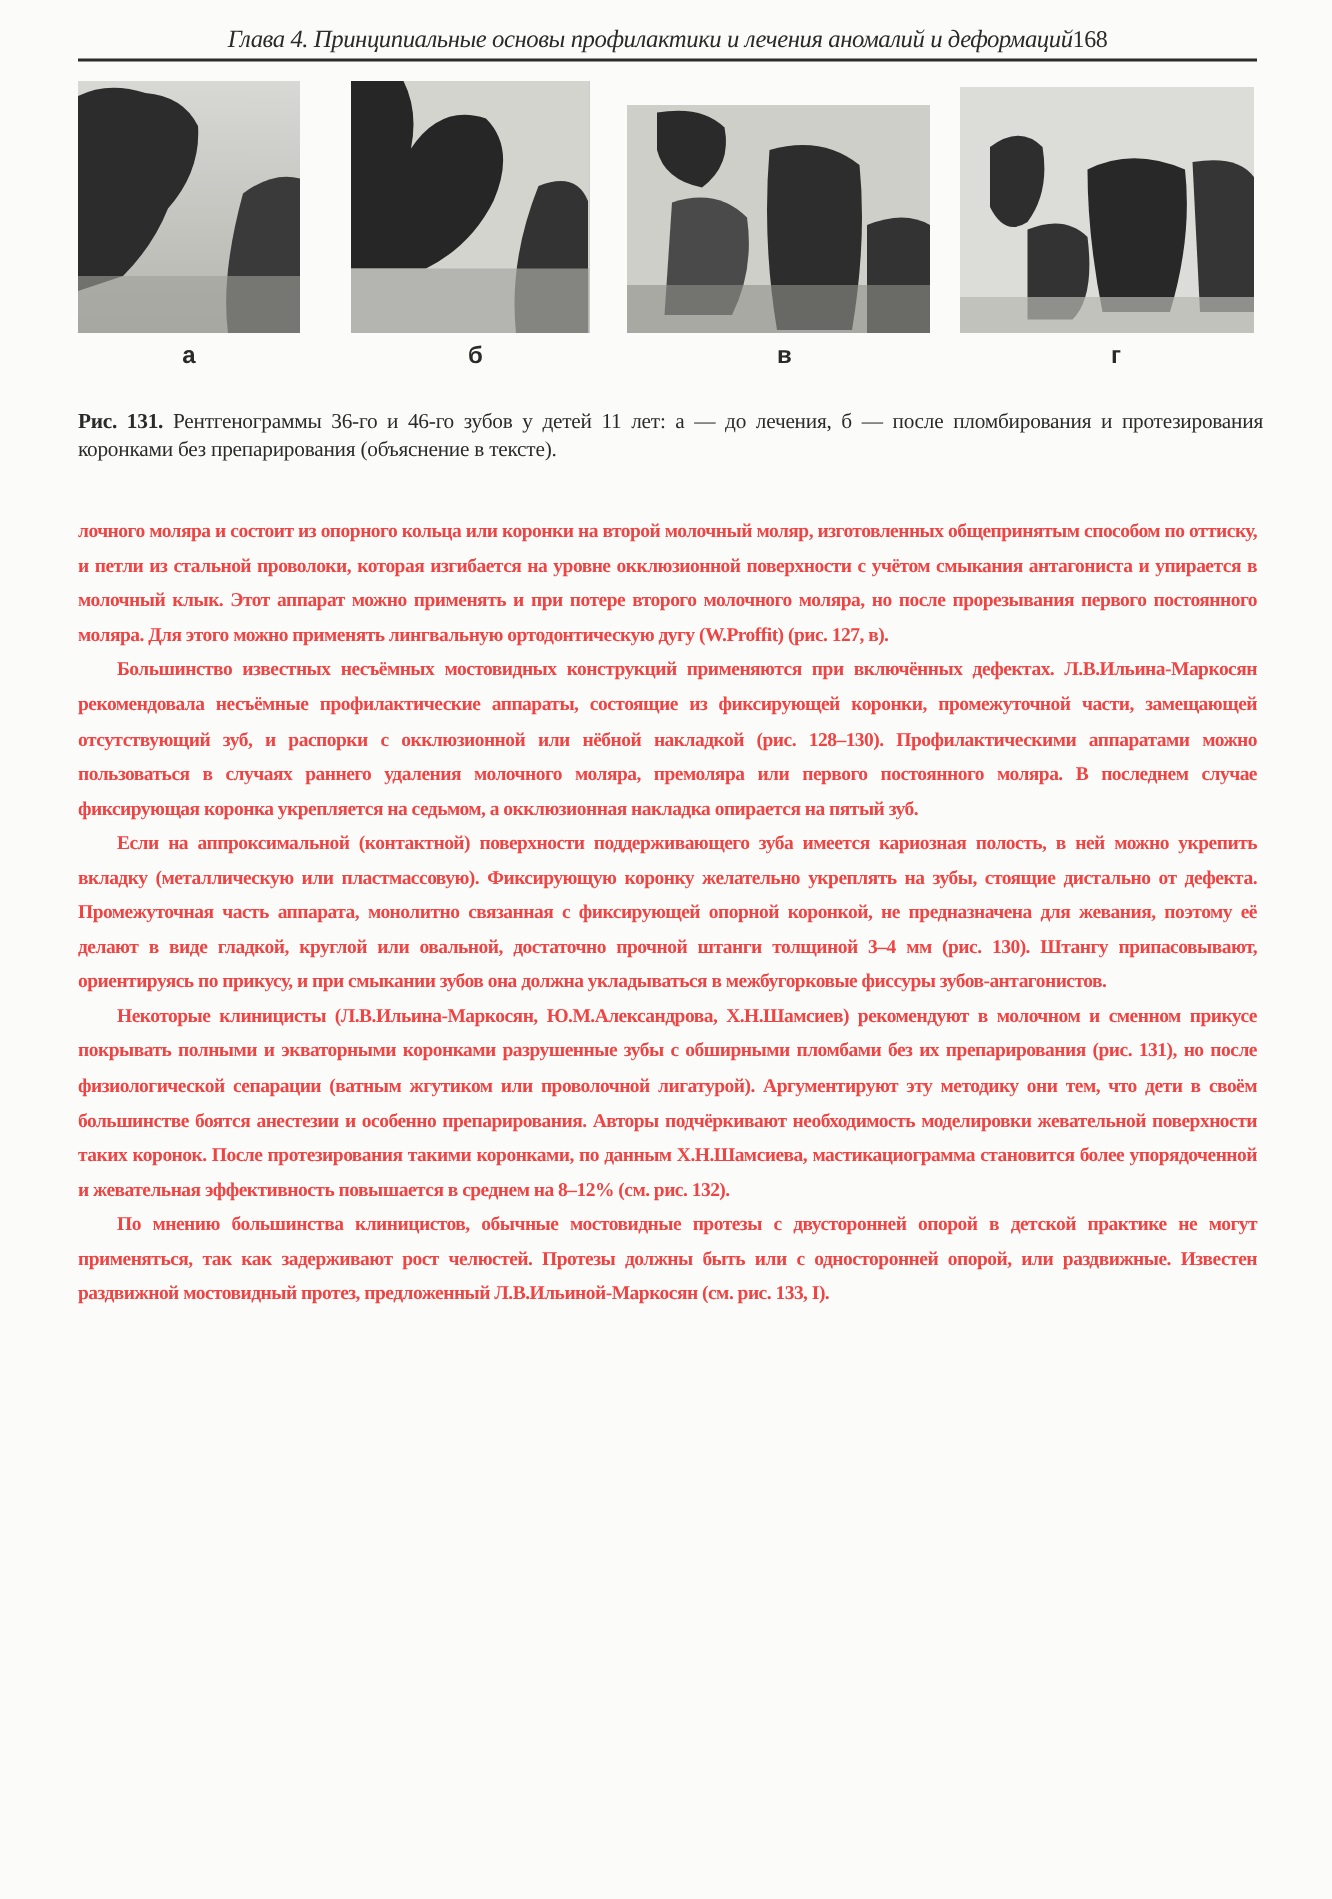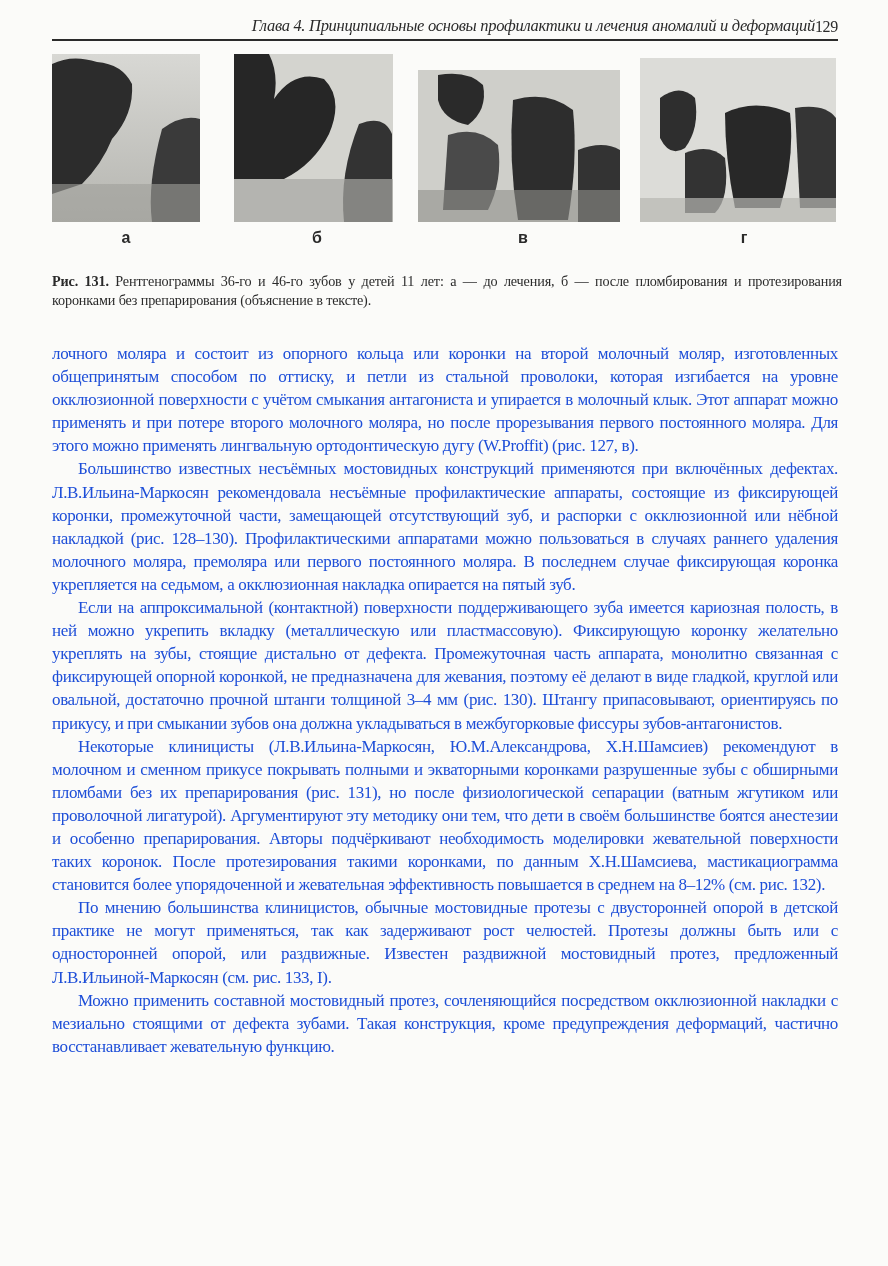--- a/index.html
+++ b/index.html
@@ -5,21 +5,21 @@
   html, body { margin: 0; padding: 0; }
   body {
     width: 888px; height: 1266px; overflow: hidden;
     background: #fbfbf9;
     font-family: "Liberation Serif", serif;
     color: #1e1e1e;
     position: relative;
   }
   .running-head {
     position: absolute; left: 52px; top: 10px; width: 786px; height: 26px;
-    display: flex; justify-content: flex-end; align-items: flex-end;
+    display: flex; justify-content: center; align-items: flex-end;
     font-style: italic; font-size: 16.5px; color: #2a2a2a;
     letter-spacing: -0.3px;
   }
   .running-head .pnum { font-style: normal; font-size: 16px; }
   .head-rule {
     position: absolute; left: 52px; top: 39px; width: 786px; height: 2px;
     background: #2b2b2b;
   }
   .figure-panel {
     position: absolute; overflow: hidden; background: #9a9a9a;
@@ -31,32 +31,32 @@
     color: #2a2a2a;
   }
   .caption {
     position: absolute; left: 52px; top: 272px; width: 790px;
     font-size: 14.2px; line-height: 19px; color: #2a2a2a;
     text-align: justify; letter-spacing: -0.15px;
   }
   .caption b { font-weight: bold; }
   .body-text {
     position: absolute; left: 52px; top: 342px; width: 786px;
-    font-size: 17px; line-height: 23.1px; text-align: justify;
-    letter-spacing: -0.35px; color: #1d4ed8;
+    font-size: 13px; line-height: 23.1px; text-align: justify;
+    letter-spacing: -0.35px; color: #ef4444; font-weight: bold;
   }
   .body-text p { margin: 0; text-indent: 0; }
   .body-text p.indent { text-indent: 26px; }
 </style>
 </head>
 <body>
 
 <div class="running-head">
   <span>Глава 4. Принципиальные основы профилактики и лечения аномалий и деформаций</span>
-  <span class="pnum">129</span>
+  <span class="pnum">168</span>
 </div>
 <div class="head-rule"></div>
 
 <div class="figure-panel" style="left:52px; top:54px; width:148px; height:168px;">
   <svg viewBox="0 0 148 168" preserveAspectRatio="none">
     <defs>
         <linearGradient id="ga" x1="0" y1="0" x2="0" y2="1">
           <stop offset="0" stop-color="#d8d8d4"></stop>
           <stop offset="1" stop-color="#b5b5b0"></stop>
         </linearGradient>
@@ -105,14 +105,13 @@
   <b>Рис. 131.</b>
   <span>Рентгенограммы 36-го и 46-го зубов у детей 11 лет: а — до лечения, б — после пломбирования и протезирования коронками без препарирования (объяснение в тексте).</span>
 </div>
 
 <div class="body-text">
   <p>лочного моляра и состоит из опорного кольца или коронки на второй молочный моляр, изготовленных общепринятым способом по оттиску, и петли из стальной проволоки, которая изгибается на уровне окклюзионной поверхности с учётом смыкания антагониста и упирается в молочный клык. Этот аппарат можно применять и при потере второго молочного моляра, но после прорезывания первого постоянного моляра. Для этого можно применять лингвальную ортодонтическую дугу (W.Proffit) (рис. 127, в).</p>
   <p class="indent">Большинство известных несъёмных мостовидных конструкций применяются при включённых дефектах. Л.В.Ильина-Маркосян рекомендовала несъёмные профилактические аппараты, состоящие из фиксирующей коронки, промежуточной части, замещающей отсутствующий зуб, и распорки с окклюзионной или нёбной накладкой (рис. 128–130). Профилактическими аппаратами можно пользоваться в случаях раннего удаления молочного моляра, премоляра или первого постоянного моляра. В последнем случае фиксирующая коронка укрепляется на седьмом, а окклюзионная накладка опирается на пятый зуб.</p>
   <p class="indent">Если на аппроксимальной (контактной) поверхности поддерживающего зуба имеется кариозная полость, в ней можно укрепить вкладку (металлическую или пластмассовую). Фиксирующую коронку желательно укреплять на зубы, стоящие дистально от дефекта. Промежуточная часть аппарата, монолитно связанная с фиксирующей опорной коронкой, не предназначена для жевания, поэтому её делают в виде гладкой, круглой или овальной, достаточно прочной штанги толщиной 3–4 мм (рис. 130). Штангу припасовывают, ориентируясь по прикусу, и при смыкании зубов она должна укладываться в межбугорковые фиссуры зубов-антагонистов.</p>
   <p class="indent">Некоторые клиницисты (Л.В.Ильина-Маркосян, Ю.М.Александрова, Х.Н.Шамсиев) рекомендуют в молочном и сменном прикусе покрывать полными и экваторными коронками разрушенные зубы с обширными пломбами без их препарирования (рис. 131), но после физиологической сепарации (ватным жгутиком или проволочной лигатурой). Аргументируют эту методику они тем, что дети в своём большинстве боятся анестезии и особенно препарирования. Авторы подчёркивают необходимость моделировки жевательной поверхности таких коронок. После протезирования такими коронками, по данным Х.Н.Шамсиева, мастикациограмма становится более упорядоченной и жевательная эффективность повышается в среднем на 8–12% (см. рис. 132).</p>
   <p class="indent">По мнению большинства клиницистов, обычные мостовидные протезы с двусторонней опорой в детской практике не могут применяться, так как задерживают рост челюстей. Протезы должны быть или с односторонней опорой, или раздвижные. Известен раздвижной мостовидный протез, предложенный Л.В.Ильиной-Маркосян (см. рис. 133, I).</p>
-  <p class="indent">Можно применить составной мостовидный протез, сочленяющийся посредством окклюзионной накладки с мезиально стоящими от дефекта зубами. Такая конструкция, кроме предупреждения деформаций, частично восстанавливает жевательную функцию.</p>
 </div>
 
 </body></html>

